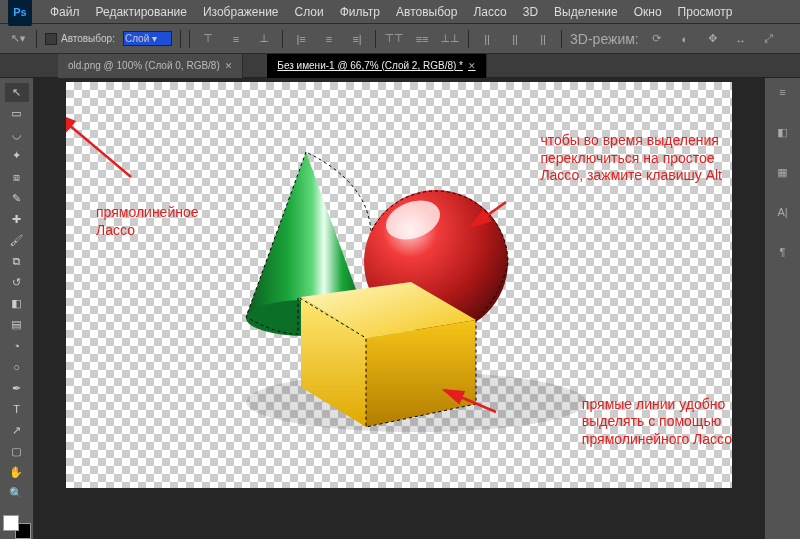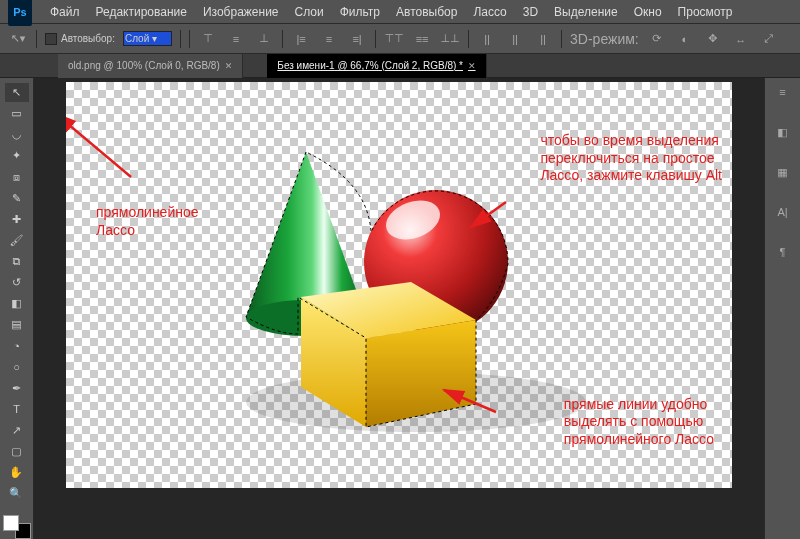--- a/index.html
+++ b/index.html
@@ -187,21 +187,21 @@
         <line x1="65" y1="95" x2="-10" y2="32" stroke="#e41e1e" stroke-width="2.5" marker-end="url(#ah)"></line>
         <line x1="440" y1="120" x2="405" y2="145" stroke="#e41e1e" stroke-width="2.5" marker-end="url(#ah)"></line>
         <line x1="430" y1="330" x2="378" y2="308" stroke="#e41e1e" stroke-width="2.5" marker-end="url(#ah)"></line>
       </svg>
 
       <div class="annot" style="left:30px; top:108px;margin-top:14px;">прямолинейное
 Лассо</div>
       <div class="annot" style="right:10px; top:50px; text-align:left;">чтобы во время выделения
 переключиться на простое
 Лассо, зажмите клавишу Alt</div>
-      <div class="annot" style="right:18px; bottom:40px;">прямые линии удобно
+      <div class="annot" style="right:0; bottom:40px;">прямые линии удобно
 выделять с помощью
 прямолинейного Лассо</div>
     </div>
   </div>
 
   <div class="rightpanel">
     <div class="rp-icon">≡</div>
     <div class="rp-icon">◧</div>
     <div class="rp-icon">▦</div>
     <div class="rp-icon">A|</div>

